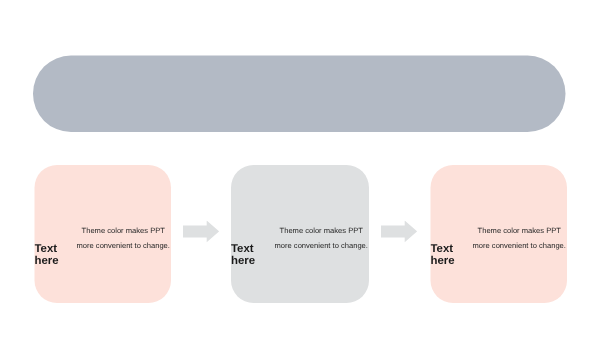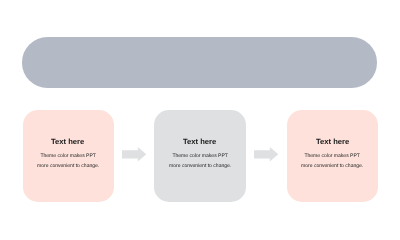--- a/index.html
+++ b/index.html
@@ -36,21 +36,20 @@
     border-radius: 25.3px;
   }
   .card {
     position: absolute;
     top: 110.4px;
     width: 91.2px;
     height: 91.2px;
     border-radius: 15px;
     box-sizing: border-box;
     display: flex;
-    flex-direction: column;
     align-items: center;
   }
   .card.c0 { left: 22.5px; background: #fde1da; }
   .card.c1 { left: 154.4px; background: #dee0e1; }
   .card.c2 { left: 286.6px; background: #fde1da; }
 
   .card-title {
     will-change: transform;
     transform: translateZ(0);
     font-size: 7.6px;

